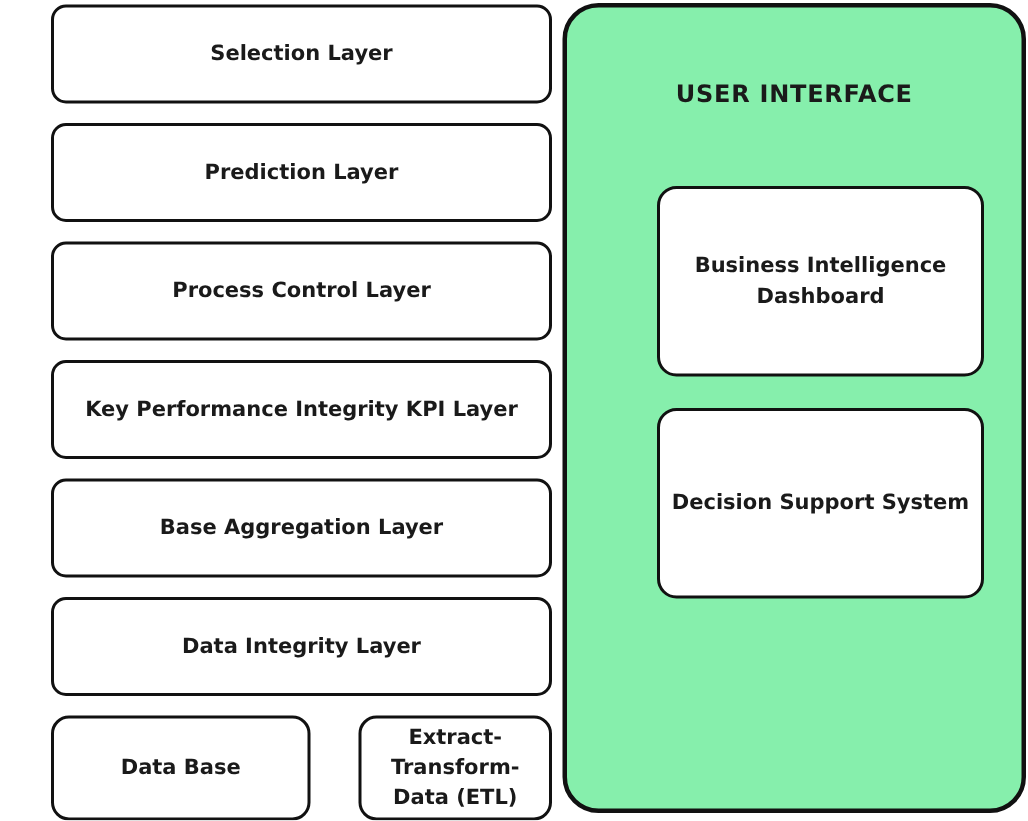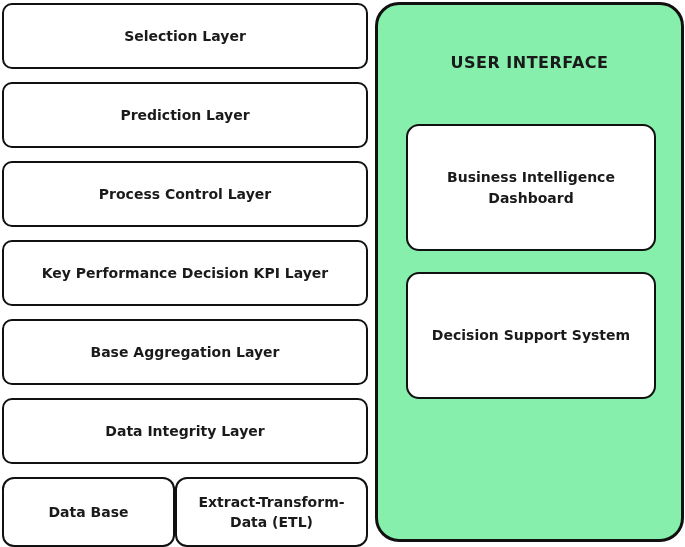--- a/index.html
+++ b/index.html
@@ -31,20 +31,21 @@
     border: 2.5px solid #111111;
     border-radius: 10px;
     background: #ffffff;
     display: flex;
     align-items: center;
     justify-content: center;
     text-align: center;
     font-weight: bold;
     font-size: 14px;
     line-height: 1.45;
+    margin-left: 32px;
   }
   .layer-box { height: 66px; }
   .bottom-row {
     display: flex;
     height: 70px;
   }
   .db-box { width: 173px; border-radius: 12px; }
   .etl-box { flex: 1; border-radius: 12px; }
   
   .right-panel {
@@ -94,21 +95,21 @@
     <div class="box layer-box">
       <span class="multiline">Selection Layer</span>
     </div>
     <div class="box layer-box">
       <span class="multiline">Prediction Layer</span>
     </div>
     <div class="box layer-box">
       <span class="multiline">Process Control Layer</span>
     </div>
     <div class="box layer-box">
-      <span class="multiline">Key Performance Decision KPI Layer</span>
+      <span class="multiline">Key Performance Integrity KPI Layer</span>
     </div>
     <div class="box layer-box">
       <span class="multiline">Base Aggregation Layer</span>
     </div>
     <div class="box layer-box">
       <span class="multiline">Data Integrity Layer</span>
     </div>
     <div class="bottom-row">
       <div class="box db-box">
         <span class="multiline">Data Base</span>

